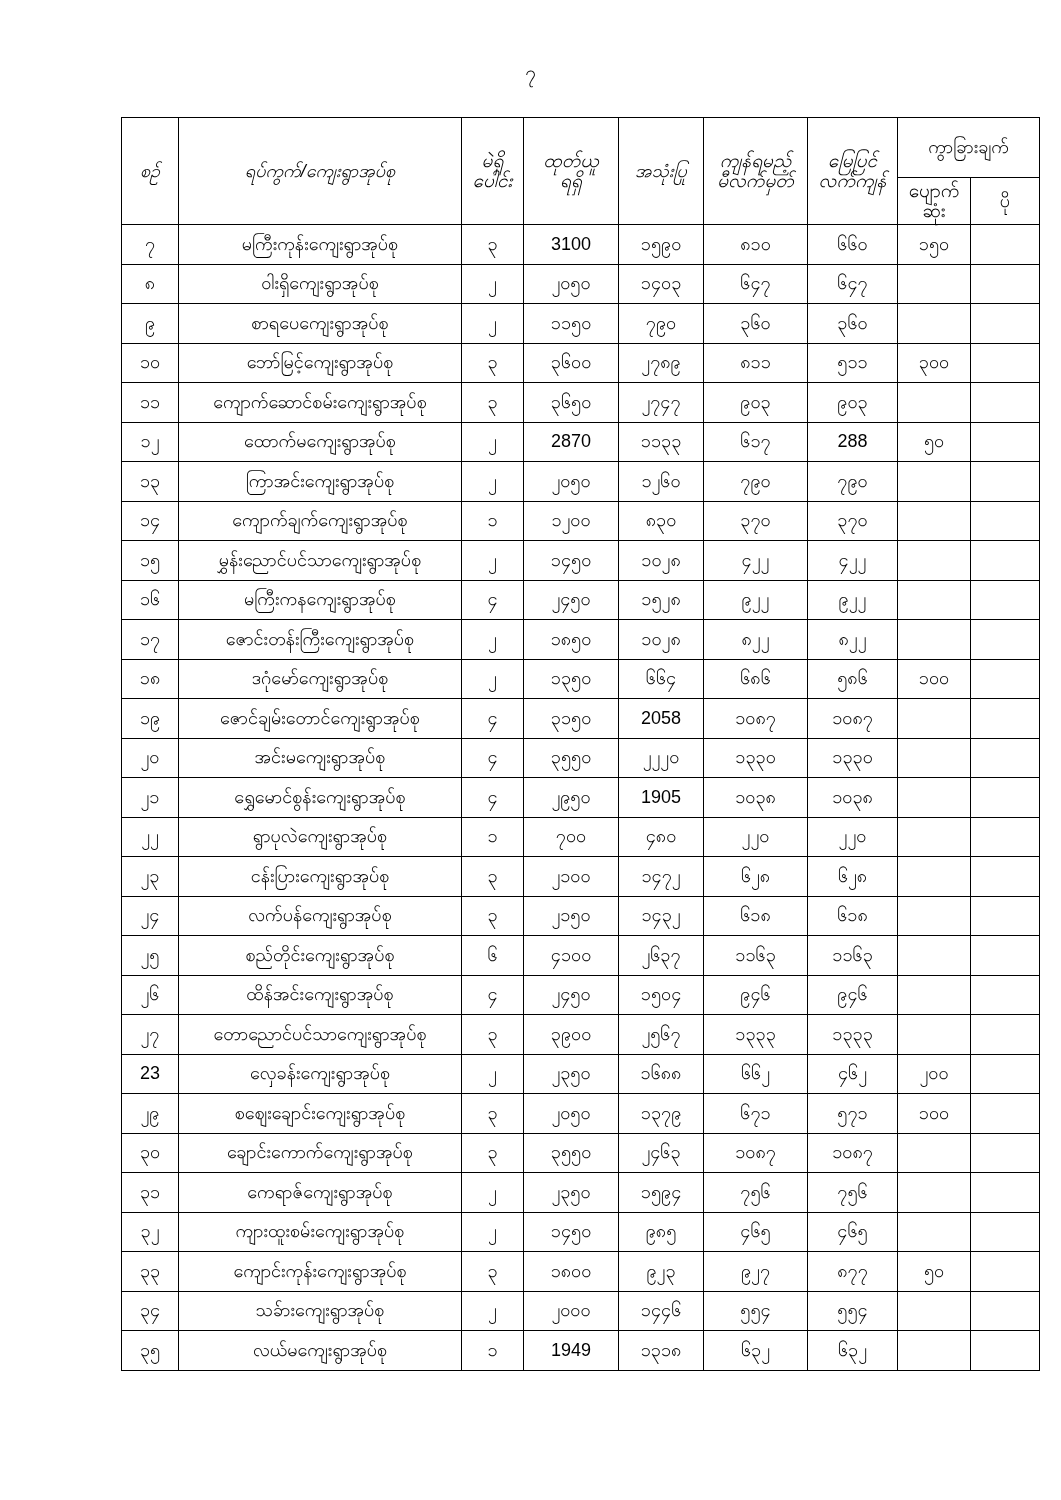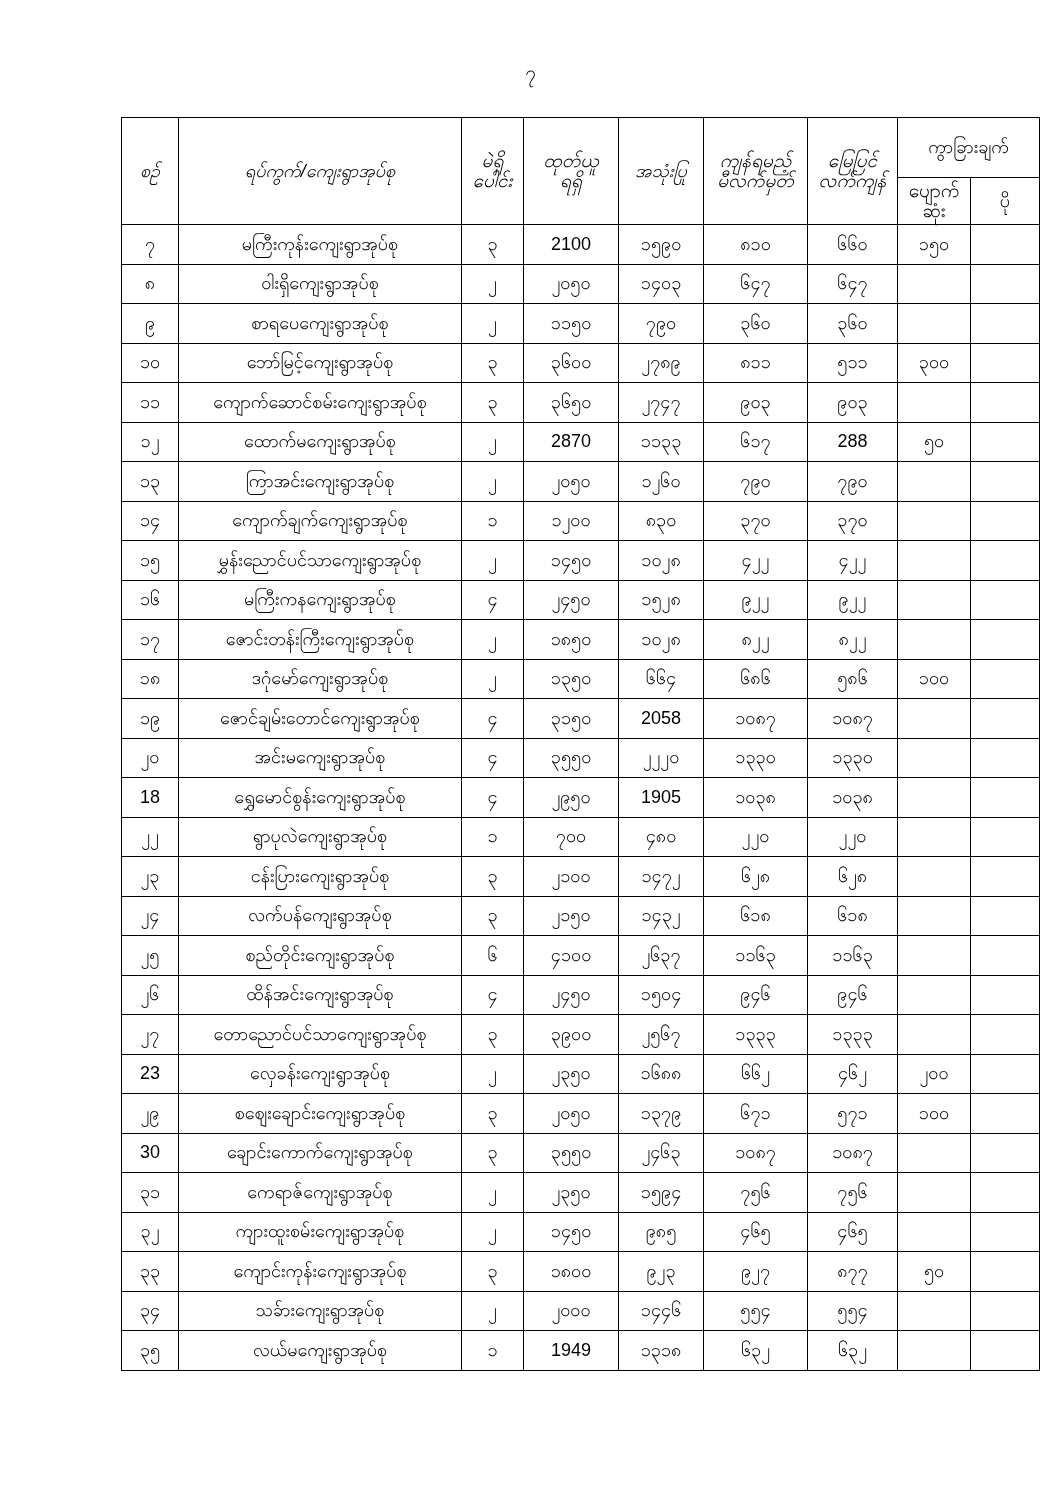--- a/index.html
+++ b/index.html
@@ -136,21 +136,21 @@
             <div class="hdr2">ဆုံး</div>
           </td>
           <td>ပို</td>
         </tr>
       </thead>
       <tbody id="tbody">
           <tr>
             <td>၇</td>
             <td class="name">မကြီးကုန်းကျေးရွာအုပ်စု</td>
             <td>၃</td>
-            <td>2100</td>
+            <td>3100</td>
             <td>၁၅၉၀</td>
             <td>၈၁၀</td>
             <td>၆၆၀</td>
             <td>၁၅၀</td>
             <td></td>
           </tr>
           <tr>
             <td>၈</td>
             <td class="name">ဝါးရှိကျေးရွာအုပ်စု</td>
             <td>၂</td>
@@ -287,21 +287,21 @@
             <td class="name">အင်းမကျေးရွာအုပ်စု</td>
             <td>၄</td>
             <td>၃၅၅၀</td>
             <td>၂၂၂၀</td>
             <td>၁၃၃၀</td>
             <td>၁၃၃၀</td>
             <td></td>
             <td></td>
           </tr>
           <tr>
-            <td>18</td>
+            <td>၂၁</td>
             <td class="name">ရွှေမောင်စွန်းကျေးရွာအုပ်စု</td>
             <td>၄</td>
             <td>၂၉၅၀</td>
             <td>1905</td>
             <td>၁၀၃၈</td>
             <td>၁၀၃၈</td>
             <td></td>
             <td></td>
           </tr>
           <tr>
@@ -386,21 +386,21 @@
             <td class="name">စဈေးချောင်းကျေးရွာအုပ်စု</td>
             <td>၃</td>
             <td>၂၀၅၀</td>
             <td>၁၃၇၉</td>
             <td>၆၇၁</td>
             <td>၅၇၁</td>
             <td>၁၀၀</td>
             <td></td>
           </tr>
           <tr>
-            <td>30</td>
+            <td>၃၀</td>
             <td class="name">ချောင်းကောက်ကျေးရွာအုပ်စု</td>
             <td>၃</td>
             <td>၃၅၅၀</td>
             <td>၂၄၆၃</td>
             <td>၁၀၈၇</td>
             <td>၁၀၈၇</td>
             <td></td>
             <td></td>
           </tr>
           <tr>

